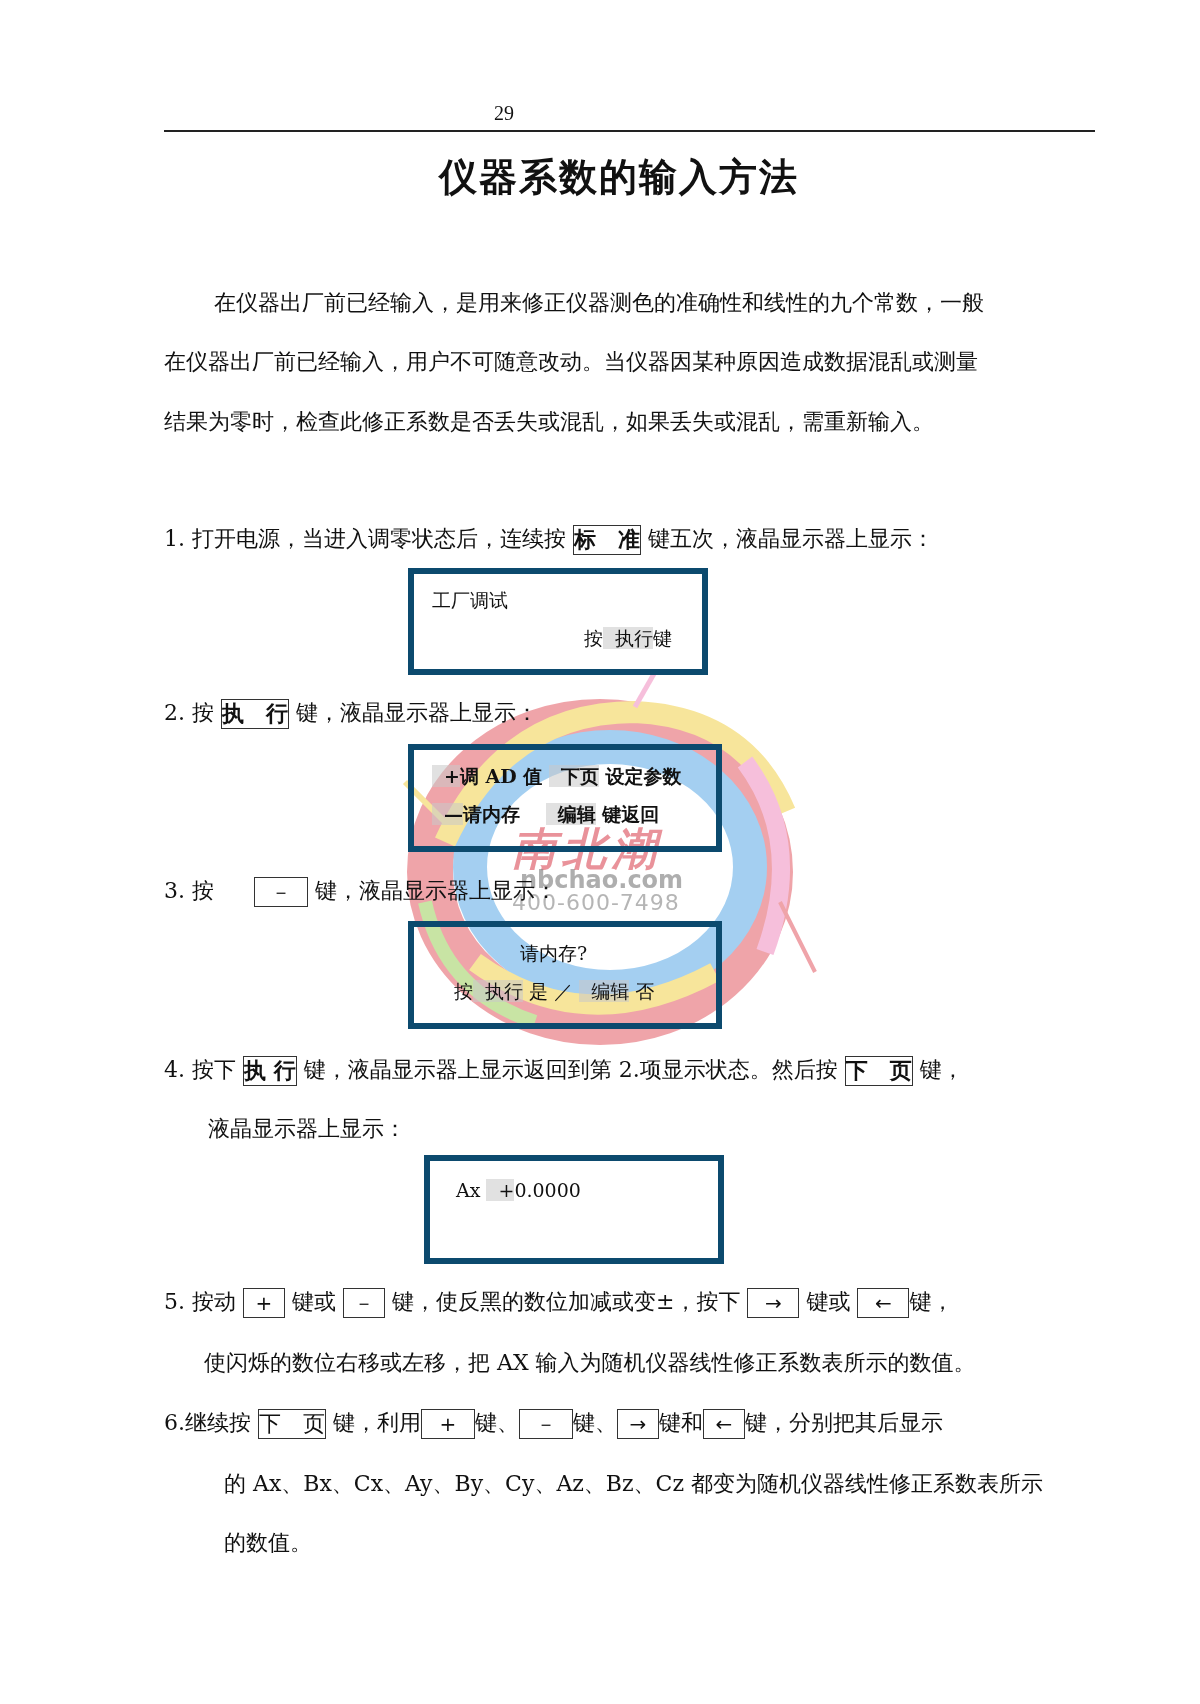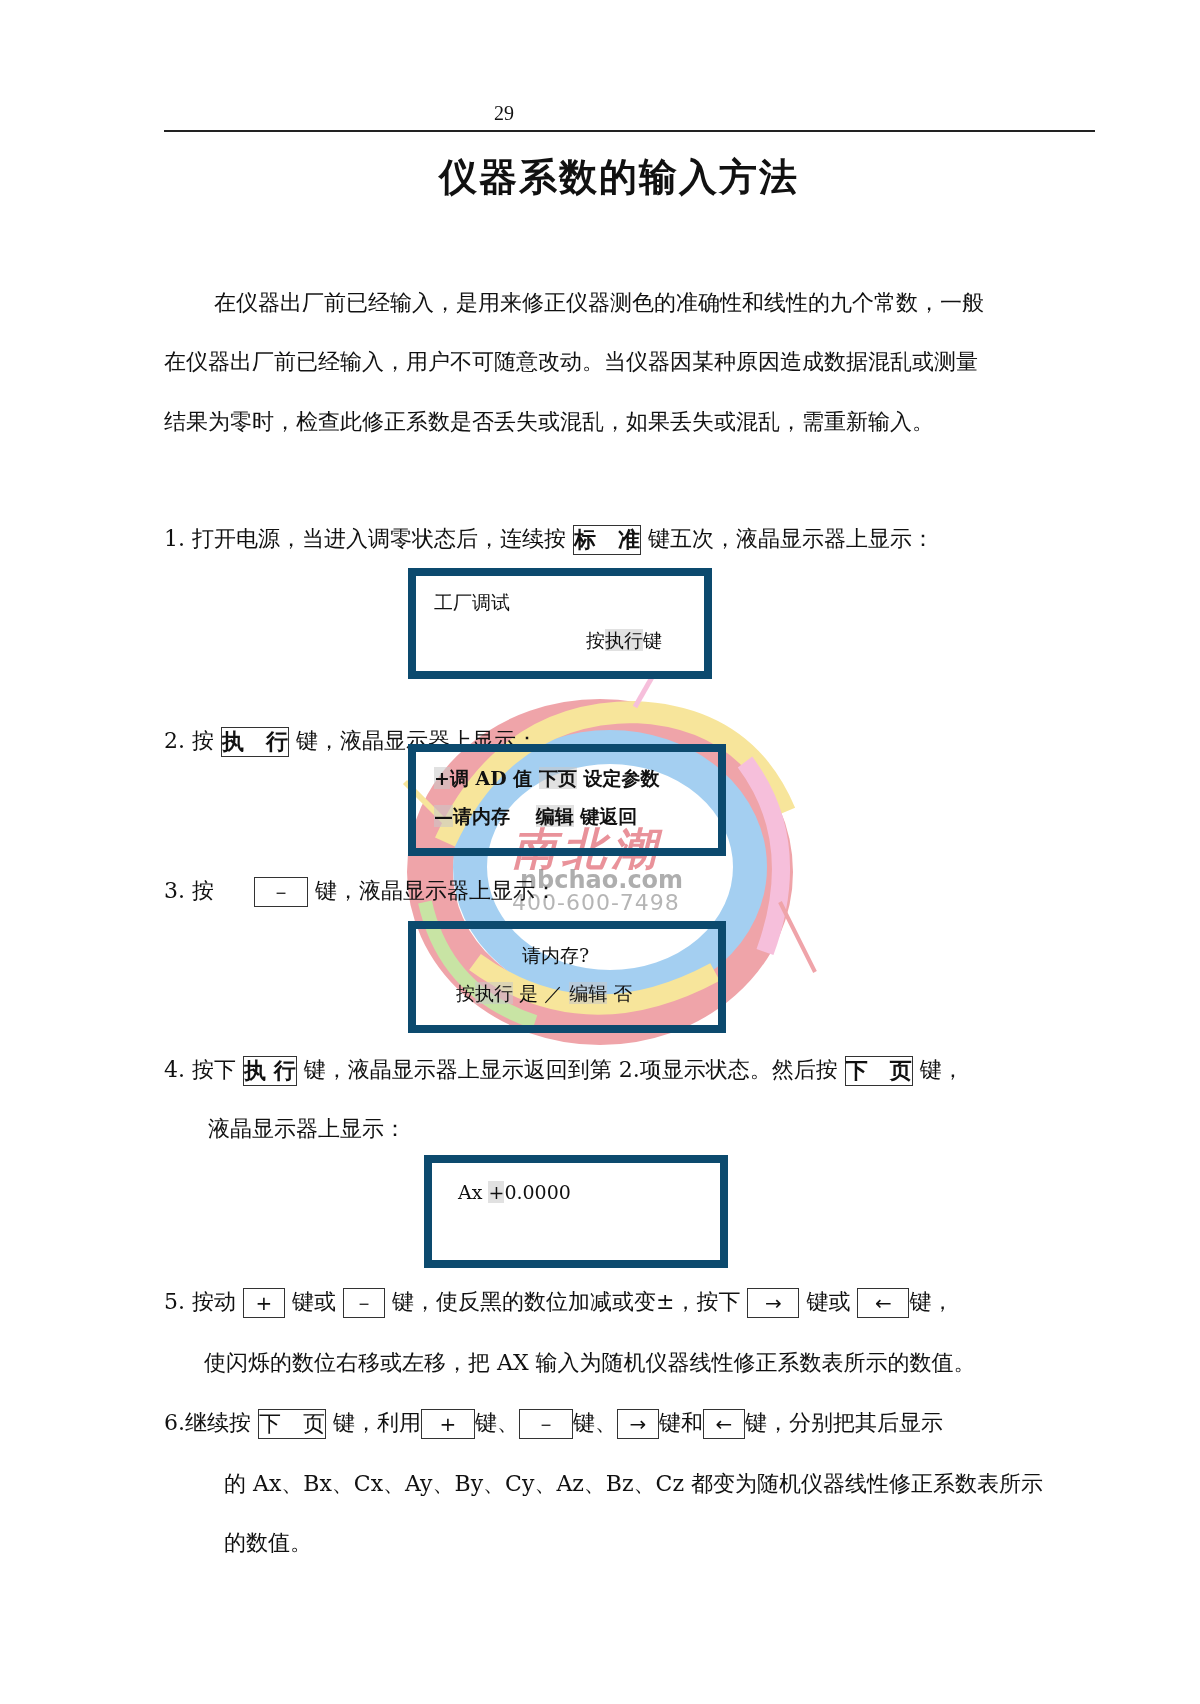--- a/index.html
+++ b/index.html
@@ -9,24 +9,24 @@
   .page-number { left: 0; width: 1008px; top: 102px; text-align: center; font-size: 20px;
                  font-family: "Liberation Serif", serif; }
   .header-rule { left: 164px; top: 130px; width: 931px; height: 0; border-top: 2px solid #222; }
   .title { left: 0; width: 1200px; top: 152px; text-align: center; font-size: 38px; font-weight: bold;
            font-family: "DejaVu Sans", sans-serif; letter-spacing: 2px; padding-left: 19px; }
   .line { font-size: 22px; white-space: nowrap; line-height: 30px; height: 30px; }
   .key { display: inline-block; border: 1.5px solid #333; padding: 0 0; line-height: 28px;
          height: 28px; text-align: center; vertical-align: middle; font-family: "DejaVu Sans", sans-serif; }
   .key.bold { font-weight: bold; }
   .key.sym { min-width: 40px; font-size: 20px; }
-  .lcd { border: 8px solid #0c4a6e; background: transparent; }
+  .lcd { border: 6px solid #0c4a6e; background: transparent; }
   .lcd-text { font-size: 19px; white-space: nowrap; position: absolute;
               font-family: "DejaVu Serif", "Liberation Serif", serif; }
-  .hl { background: rgba(200,200,200,0.55); }
+  .hl { background: rgba(200,200,200,0.55); padding-left: 12px; }
   .splash { left: 385px; top: 672px; width: 440px; height: 380px; pointer-events: none; opacity: 0.55; }
   .wm { font-family: "DejaVu Sans", sans-serif; pointer-events: none; }
   .wm-cn { left: 512px; top: 820px; font-size: 44px; color: rgba(225,110,120,0.75); font-weight: bold; letter-spacing: 6px; font-style: italic; }
   .wm-url { left: 520px; top: 866px; font-size: 24px; color: rgba(140,140,140,0.7); font-weight: bold; }
   .wm-tel { left: 512px; top: 890px; font-size: 22px; color: rgba(150,150,150,0.7); letter-spacing: 1px; }
   .content { z-index: 2; }
 </style>
 </head>
 <body>
 
@@ -57,21 +57,21 @@
   <span>1.</span>
   <span>打开电源，当进入调零状态后，连续按</span>
   <span class="key bold">标　准</span>
   <span>键五次，液晶显示器上显示：</span>
 </div>
 <div class="abs lcd content" style="left:408px;top:568px;width:288px;height:95px;">
   <span class="lcd-text" style="left:18px;top:14px;">工厂调试</span>
   <span class="lcd-text" style="left:170px;top:52px;"><span>按</span><span class="hl">执行</span><span>键</span></span>
 </div>
 
-<div class="abs line content" style="left:164px;top:698px;margin-top:28px;">
+<div class="abs line content" style="left:164px;top:698px;">
   <span>2.</span>
   <span>按</span>
   <span class="key bold">执　行</span>
   <span>键，液晶显示器上显示：</span>
 </div>
 <div class="abs lcd content" style="left:408px;top:744px;width:302px;height:96px;font-weight:bold;">
   <span class="lcd-text" style="left:18px;top:14px;"><span class="hl">+</span><span>调 AD 值 </span><span class="hl">下页</span><span> 设定参数</span></span>
   <span class="lcd-text" style="left:18px;top:52px;"><span class="hl">—</span><span>请内存　 </span><span class="hl">编辑</span><span> 键返回</span></span>
 </div>
 

